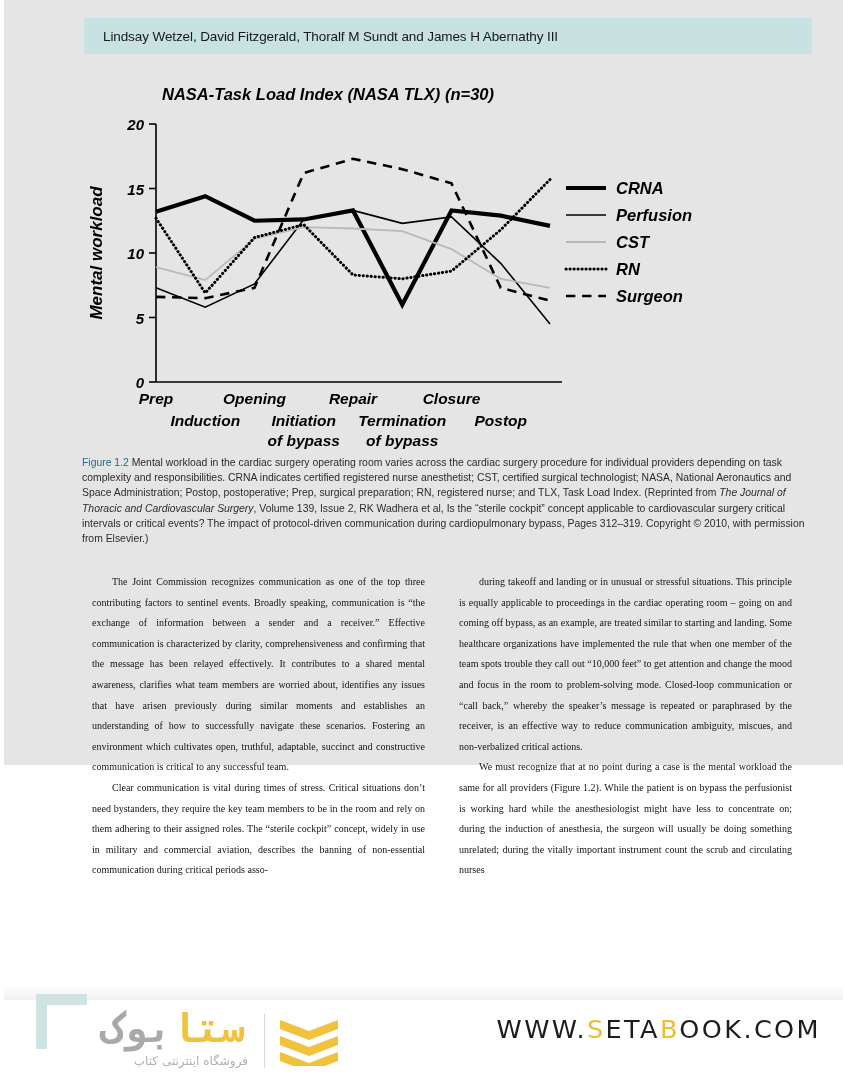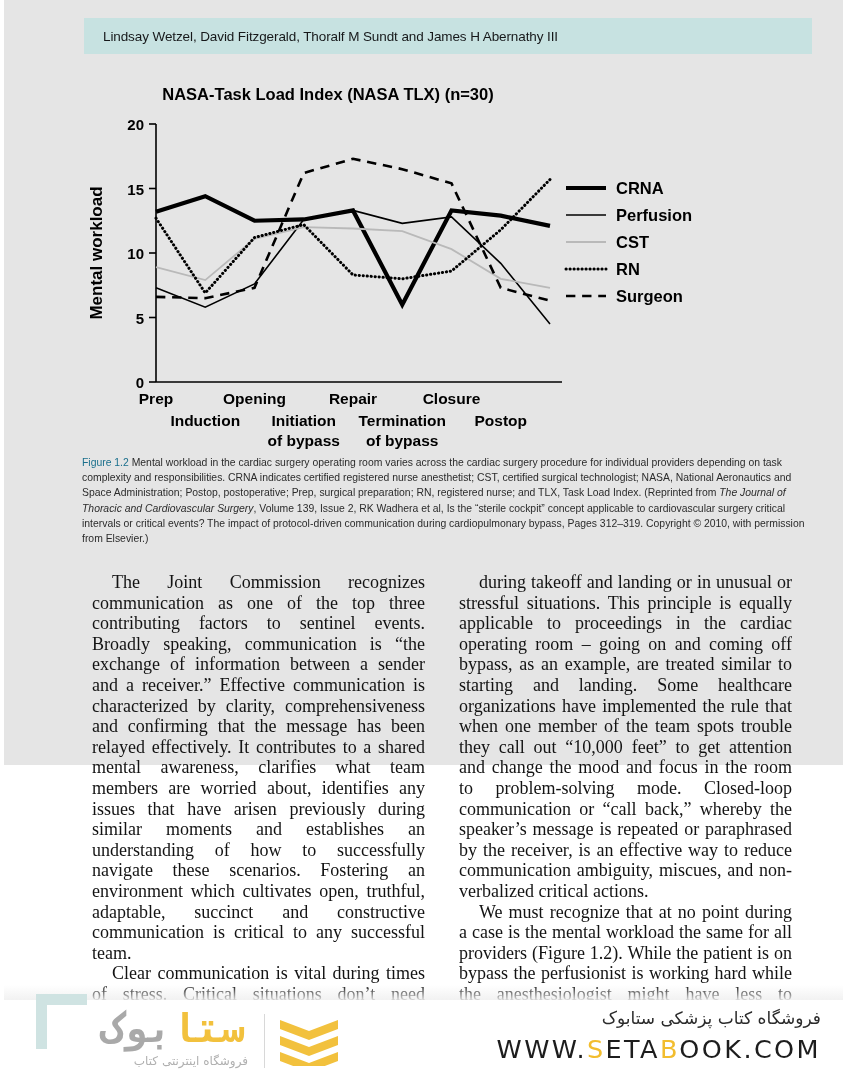--- a/index.html
+++ b/index.html
@@ -35,21 +35,21 @@
     font-size: 13.5px;
     color: #16181a;
     padding-left: 19px;
     letter-spacing: -0.1px;
   }
 
   
   .figure-wrap {
     position: absolute;
     left: 78px; top: 78px;
-    width: 735px; height: 375px;
+    width: 735px; height: 375px; font-style: italic;
   }
   .chart-svg { display:block; }
 
   
   .caption {
     position: absolute;
     left: 78px; top: 455px;
     width: 732px;
     font-family: "Liberation Sans", sans-serif;
     font-size: 10.4px;
@@ -67,21 +67,21 @@
   .body-cols {
     position: absolute;
     left: 88px; top: 572px;
     width: 700px; height: 432px;
     display: flex;
     gap: 34px;
   }
   .col {
     width: 333px;
     font-family: "Liberation Serif", serif;
-    font-size: 18px;
+    font-size: 10px;
     line-height: 20.6px;
     color: #131313;
     text-align: justify;
     text-justify: inter-word;
     overflow: hidden;
   }
   .col p { margin: 0; text-indent: 20px; }
 
   
   .bottom-fade {
@@ -250,18 +250,17 @@
       <div class="logo-chevrons">
         <svg width="62" height="48" viewBox="0 0 62 48" aria-hidden="true">
           <path d="M2 2 L31 13 L60 2 L60 11 L31 22 L2 11 Z" fill="#f2c13d"></path>
           <path d="M2 18 L31 29 L60 18 L60 27 L31 38 L2 27 Z" fill="#f2c13d"></path>
           <path d="M2 34 L31 45 L60 34 L60 43 L31 54 L2 43 Z" fill="#f2c13d"></path>
         </svg>
       </div>
     </div>
 
     <div class="footer-right">
-      <div class="footer-fa">فروشگاه کتاب پزشکی ستابوک</div>
       <div class="footer-url"><span>WWW.</span><span class="hl">S</span><span>ETA</span><span class="hl">B</span><span>OOK.COM</span></div>
     </div>
   </div>
 
 </div>
 
 </body></html>

